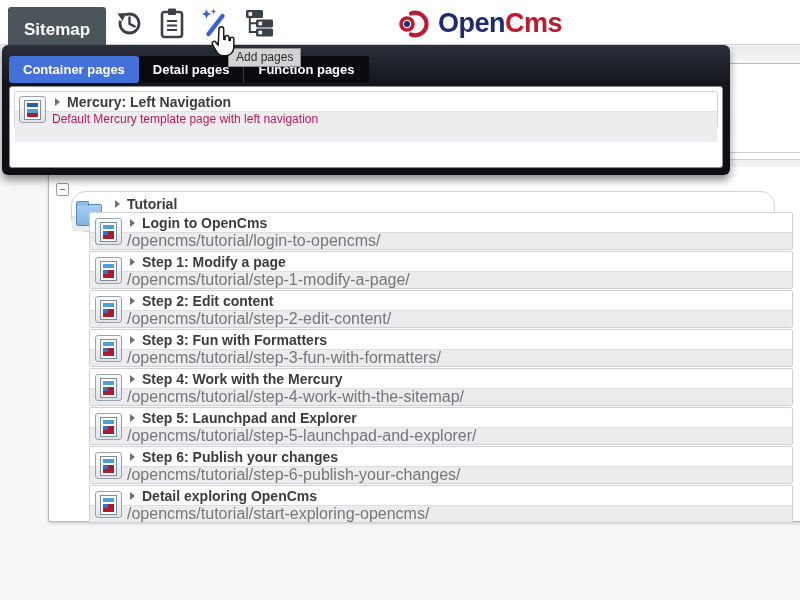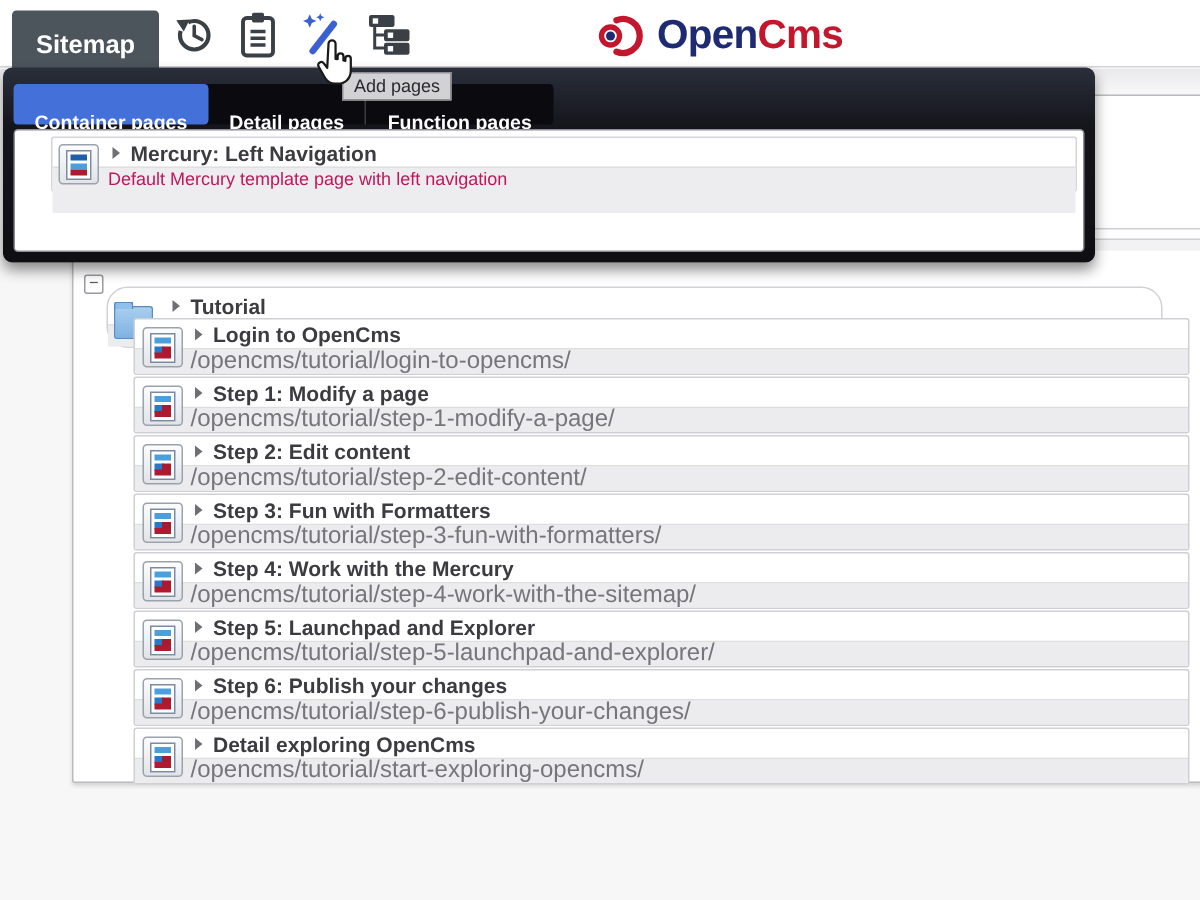--- a/index.html
+++ b/index.html
@@ -47,24 +47,24 @@
   .pi-left  { left:2px; top:8px; width:6px; height:5px; background:#2878c8; }
   .pi-right { right:2px; top:8px; width:6px; height:5px; background:#aa1a2e; }
   .pi-bot   { left:2px; right:2px; bottom:2px; height:4px; background:#b01a30; }
   .page-icon.mercury .pi-top { background:#1f5fa8; }
   .page-icon.mercury .pi-mid { left:2px; right:2px; top:8px; height:4px; background:#4aa0dc; }
 
   
   .panel { position:absolute; left:2px; top:45px; width:728px; height:130px; border-radius:6px; z-index:10;
            background:linear-gradient(180deg,#2a2f3a 0%,#15151c 30%,#0e0e13 100%); box-shadow:0 5px 9px rgba(0,0,0,0.45); }
   .tabs { position:absolute; left:7px; top:11px; display:flex; background:#0a0a0f; border-radius:3px; }
-  .tab { height:27px; line-height:27px; padding:12px 14px; color:#fff; font-size:13px; font-weight:bold; cursor:pointer; white-space:nowrap; }
+  .tab { height:27px; line-height:27px; padding:0 14px; color:#fff; font-size:13px; font-weight:bold; cursor:pointer; white-space:nowrap; }
   .tab.active { background:#4470d9; border-radius:3px; }
   .tab.sep { border-left:1px solid #3c3c46; }
-  .panel-content { position:absolute; left:7px; top:41px; right:7px; bottom:7px; background:#fff; border:1px solid #8d8d95; border-radius:3px;padding-left:20px; }
+  .panel-content { position:absolute; left:7px; top:41px; right:7px; bottom:7px; background:#fff; border:1px solid #8d8d95; border-radius:3px; }
   .tpl-item { position:relative; margin:4px; height:37px; background:#fff; border:1px solid #d4d4d8; border-radius:2px; cursor:pointer; }
   .tpl-item .title-line { height:19px; display:flex; align-items:center; padding-left:40px; gap:7px; }
   .tpl-item .desc-line { height:31px; background:#ededef; border-top:1px solid #e0e0e2; padding-left:37px; font-size:12px; color:#be185d; line-height:15px; }
   .tpl-item .icon-box { left:4px; top:4px; }
 
   
   .tooltip { position:absolute; left:228px; top:48px; z-index:20; background:#d2d2d4; border:1px solid #8f8f93; color:#2b2b2f; font-size:12px; padding:1px 7px 2px; white-space:nowrap; }
   .cursor { position:absolute; left:209px; top:26px; z-index:30; pointer-events:none; }
 
   svg { display:block; }

